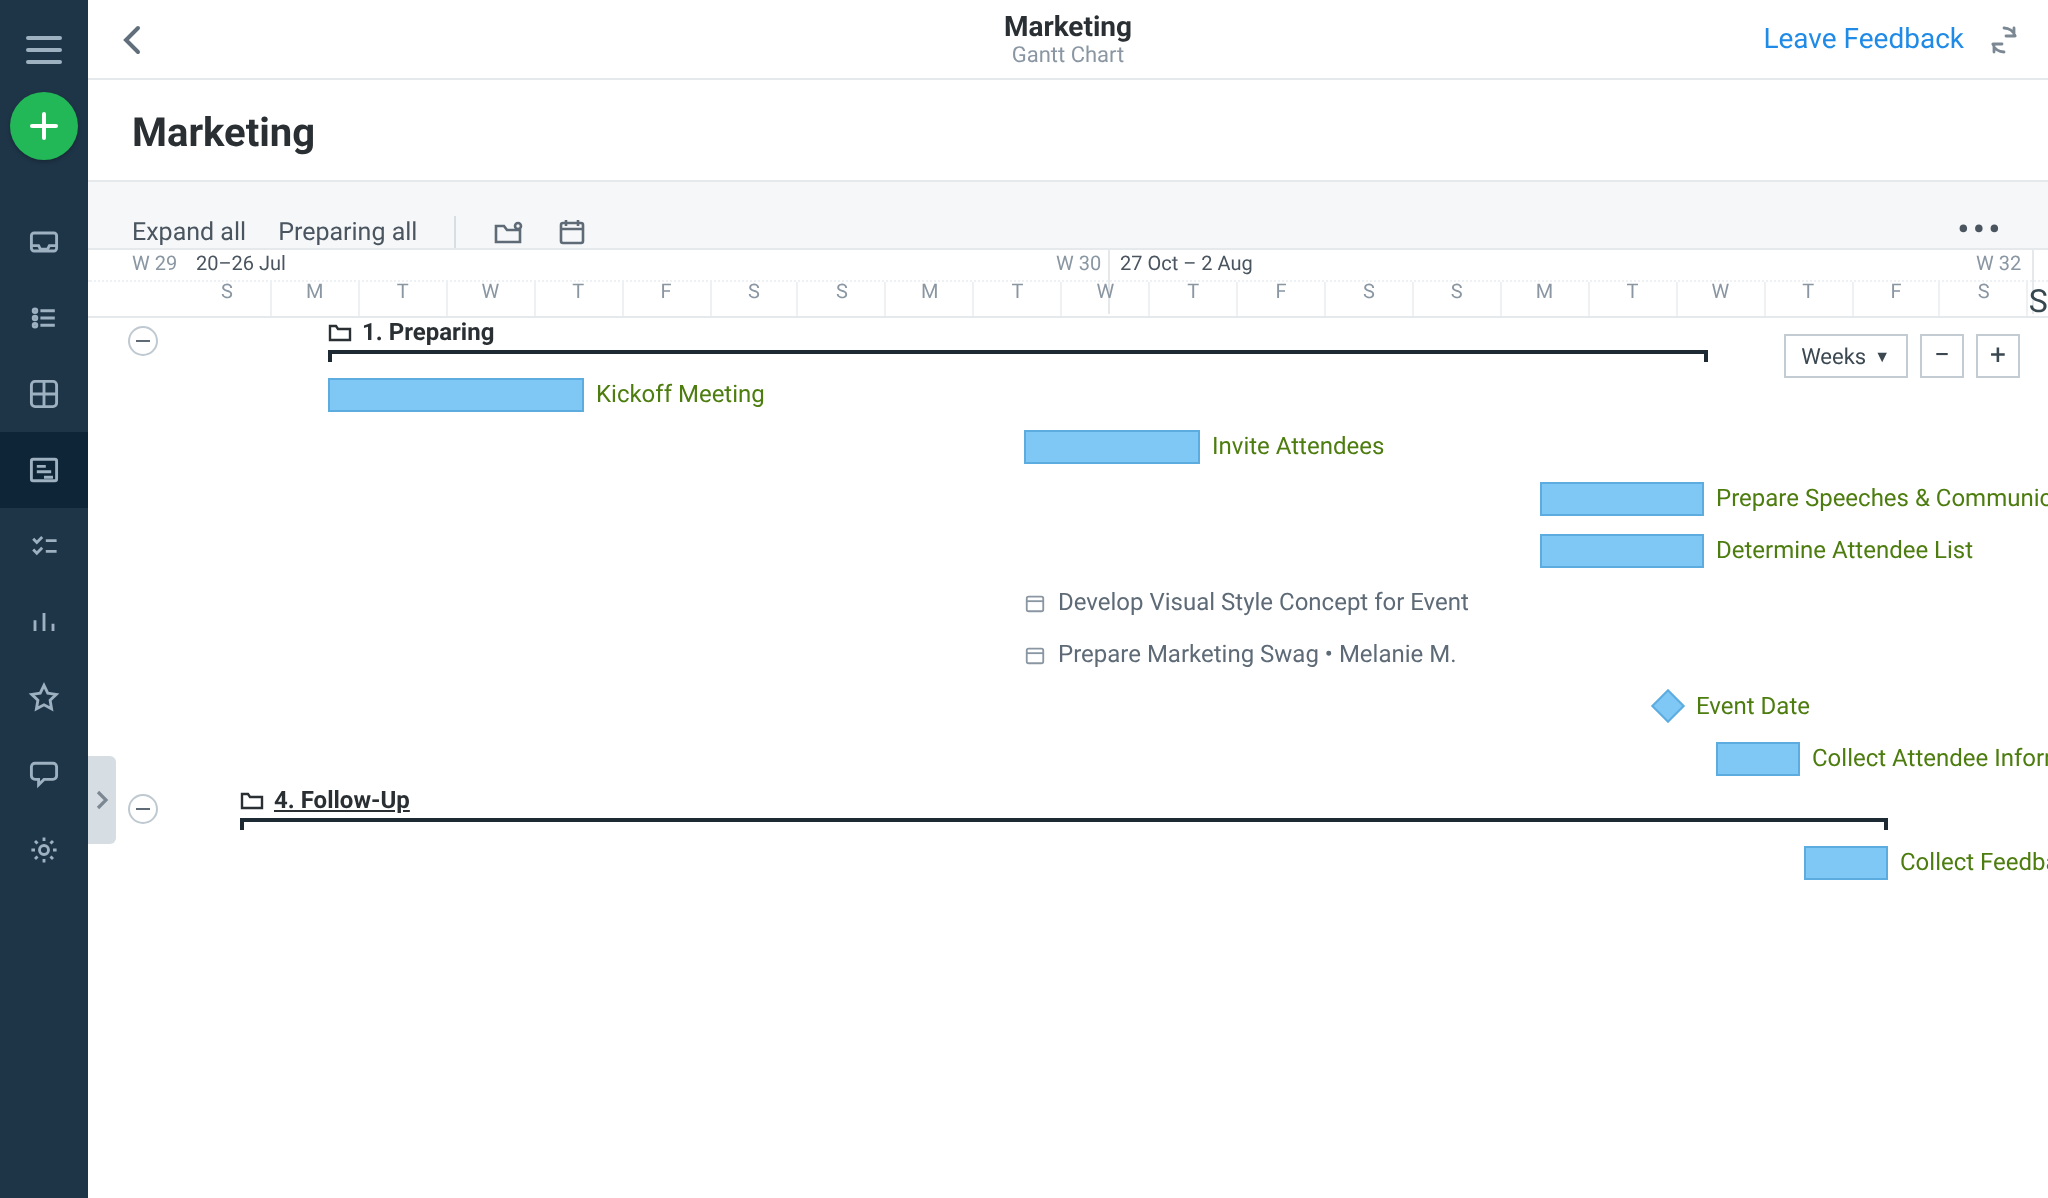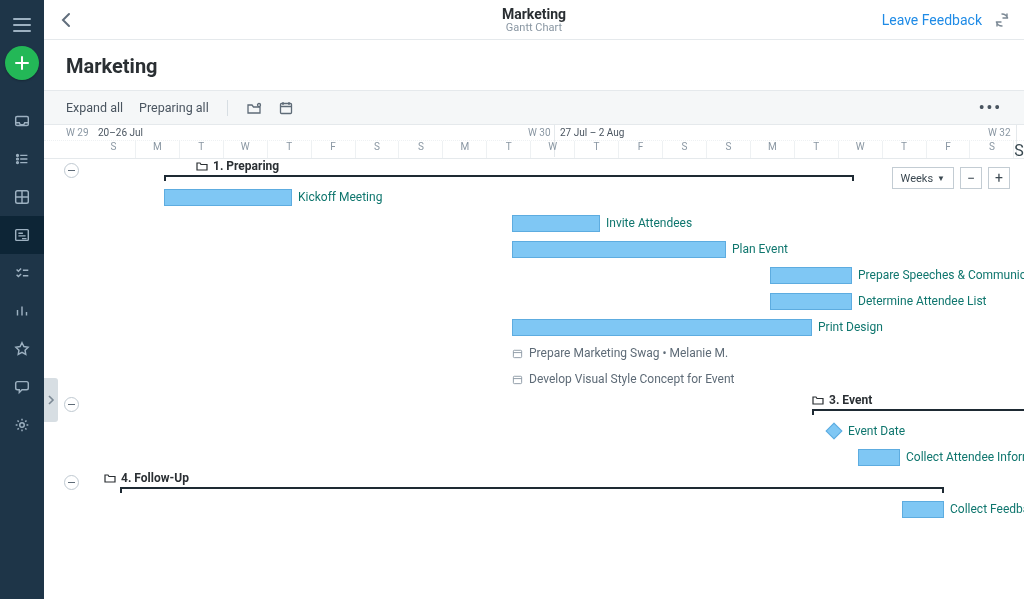--- a/index.html
+++ b/index.html
@@ -26,21 +26,21 @@
 .header .center { position:absolute; left:0; right:0; text-align:center; pointer-events:none; }
 .header .title { font-size:14px; font-weight:700; color:#2a2f33; }
 .header .subtitle { font-size:11px; color:#8a97a3; margin-top:-1px;}
 .header .right { margin-left:auto; display:flex; align-items:center; gap:12px;}
 .header .feedback { color:#1f8be6; font-size:14px; cursor:pointer;text-align:center;}
 .header .sync { width:16px; height:16px; cursor:pointer; }
 
 .page-title { font-size:20px; font-weight:700; color:#2a2f33; padding: 14px 22px 12px; }
 
 
-.toolbar { height:36px; background:#f5f7f8; border-top:1px solid #e5e9ec; border-bottom:1px solid #e5e9ec; display:flex; align-items:center; padding: 0 22px; gap:16px;}
+.toolbar { height:36px; background:#f5f7f8; border-top:1px solid #e5e9ec; border-bottom:1px solid #e5e9ec; display:flex; align-items:flex-end; padding: 0 22px; gap:16px;}
 .toolbar .txt { font-size:12.5px; color:#4a5560; cursor:pointer;}
 .toolbar .sep { width:1px; height:16px; background:#d7dee3; margin: 0 2px;}
 .toolbar .ico { width:16px; height:16px; cursor:pointer; display:flex; align-items:center; justify-content:center;}
 .toolbar .more { margin-left:auto; font-weight:700; letter-spacing:2px; cursor:pointer; color:#4a5560;}
 
 
 .time-wrap { position:relative; }
 .time-header { height:34px; border-bottom:1px solid #e5e9ec; display:flex; flex-direction:column; }
 .week-row { height:17px; display:flex; position:relative; padding-left:48px; border-bottom:1px dotted #eef1f3;}
 .day-row  { height:17px; display:flex; position:relative; padding-left:48px;}
@@ -58,21 +58,21 @@
 .row { position:relative; height:26px; }
 .fold { position:absolute; left:-28px; top:4px; width:15px; height:15px; border:1px solid #bfc9d1; border-radius:50%; cursor:pointer; display:flex;align-items:center;justify-content:center;}
 .fold::before{ content:""; width:7px; height:1.5px; background:#5e6b77;}
 
 .section-title { font-size:12px; font-weight:700; color:#2a2f33; display:flex; align-items:center; gap:5px;}
 .section-title svg { width:12px; height:12px; }
 .section-line { position:absolute; height:1.5px; background:#1e2a33; }
 .section-cap   { position:absolute; width:1.5px; background:#1e2a33; }
 
 .bar { position:absolute; height:17px; top:4px; background:#7fc7f4; border:1px solid #5dace0; }
-.bar-label { position:absolute; top:5px; font-size:12px; color:#0f766e; white-space:nowrap;}
+.bar-label { position:absolute; top:5px; font-size:12px; color:#4d7c0f; white-space:nowrap;}
 .milestone { position:absolute; width:12px; height:12px; background:#7fc7f4; border:1px solid #5dace0; transform:rotate(45deg); top:6px;}
 
 .task-with-icon { position:absolute; top:5px; font-size:12px; color:#5e6b77; display:flex; align-items:center; gap:6px;}
 .task-with-icon svg { width:11px; height:11px; }
 
 
 .controls { position:absolute; right:14px; top:8px; display:flex; gap:6px; align-items:center;}
 .ctrl { border:1px solid #c3ccd3; background:#fff; height:22px; font-size:11px; color:#3b4851; display:flex; align-items:center; justify-content:center; cursor:pointer; padding:0 8px;}
 .ctrl.sq { width:22px; padding:0; font-size:14px;}
 .ctrl .caret { margin-left:4px; font-size:8px;}
@@ -196,21 +196,21 @@
 
     <div class="time-wrap">
       <div class="time-header">
         <div class="week-row">
           <div class="week-cell">
               <span class="wlabel">W 29</span>
               <span class="wrange">20–26 Jul</span>
             </div>
           <div class="week-cell">
               <span class="wlabel">W 30</span>
-              <span class="wrange">27 Jul – 2 Aug</span>
+              <span class="wrange">27 Oct – 2 Aug</span>
             </div>
           <div class="week-cell partial">
               <span class="wlabel" style="left:-28px">W 32</span>
             </div>
         </div>
         <div class="day-row" id="day-row">
             <div class="day">S</div>
             <div class="day">M</div>
             <div class="day">T</div>
             <div class="day">W</div>
@@ -240,97 +240,78 @@
           <div class="ctrl">
               <span>Weeks</span>
               <span class="caret">▼</span>
             </div>
           <div class="ctrl sq">−</div>
           <div class="ctrl sq">+</div>
         </div>
 
         <div class="row">
           <div class="fold"></div>
-          <div class="section-title" style="position:absolute;left:72px;top:0;margin-left:32px;">
+          <div class="section-title" style="position:absolute;left:72px;top:0;">
             <svg viewBox="0 0 12 12">
                 <path d="M1 3h3l1 1.5h6V10H1z" stroke="#2a2f33" fill="none" stroke-width="1.2"></path>
               </svg>
             <span>1. Preparing</span>
           </div>
           <div class="section-line" style="left:72px; width:688px; top:16px;"></div>
           <div class="section-cap" style="left:72px; height:6px; top:16px;"></div>
           <div class="section-cap" style="left:760px; height:6px; top:16px;"></div>
         </div>
         <div class="row">
             <div class="bar" style="left:72px;width:128px;"></div>
             <span class="bar-label" style="left:206px;">Kickoff Meeting</span>
           </div>
         <div class="row">
             <div class="bar" style="left:420px;width:88px;"></div>
             <span class="bar-label" style="left:514px;">Invite Attendees</span>
           </div>
         <div class="row">
-            <div class="bar" style="left:420px;width:214px;"></div>
-            <span class="bar-label" style="left:640px;">Plan Event</span>
-          </div>
-        <div class="row">
             <div class="bar" style="left:678px;width:82px;"></div>
             <span class="bar-label" style="left:766px;">Prepare Speeches &amp; Communication Strategy</span>
           </div>
         <div class="row">
             <div class="bar" style="left:678px;width:82px;"></div>
             <span class="bar-label" style="left:766px;">Determine Attendee List</span>
           </div>
 
         <div class="row">
-            <div class="bar" style="left:420px;width:300px;"></div>
-            <span class="bar-label" style="left:726px;">Print Design</span>
+            <div class="task-with-icon" style="left:420px;">
+              <svg viewBox="0 0 12 12">
+                <rect x="1.5" y="2.5" width="9" height="8" rx="1" stroke="#8a97a3" fill="none"></rect>
+                <path d="M1.5 5h9" stroke="#8a97a3"></path>
+              </svg>
+              <span>Develop Visual Style Concept for Event</span>
+            </div>
           </div>
         <div class="row">
             <div class="task-with-icon" style="left:420px;">
               <svg viewBox="0 0 12 12">
                 <rect x="1.5" y="2.5" width="9" height="8" rx="1" stroke="#8a97a3" fill="none"></rect>
                 <path d="M1.5 5h9" stroke="#8a97a3"></path>
               </svg>
               <span>Prepare Marketing Swag • Melanie M.</span>
             </div>
           </div>
-        <div class="row">
-            <div class="task-with-icon" style="left:420px;">
-              <svg viewBox="0 0 12 12">
-                <rect x="1.5" y="2.5" width="9" height="8" rx="1" stroke="#8a97a3" fill="none"></rect>
-                <path d="M1.5 5h9" stroke="#8a97a3"></path>
-              </svg>
-              <span>Develop Visual Style Concept for Event</span>
-            </div>
-          </div>
-
-        <div class="row">
-          <div class="fold"></div>
-          <div class="section-title" style="position:absolute;left:720px;top:0;">
-            <svg viewBox="0 0 12 12">
-                <path d="M1 3h3l1 1.5h6V10H1z" stroke="#2a2f33" fill="none" stroke-width="1.2"></path>
-              </svg>
-            <span>3. Event</span>
-          </div>
-          <div class="section-line" style="left:720px; width:212px; top:16px;"></div>
-          <div class="section-cap" style="left:720px; height:6px; top:16px;"></div>
-        </div>
+
         <div class="row">
             <div class="milestone" style="left:736px;"></div>
             <span class="bar-label" style="left:756px;">Event Date</span>
           </div>
         <div class="row">
             <div class="bar" style="left:766px;width:42px;"></div>
             <span class="bar-label" style="left:814px;">Collect Attendee Information</span>
           </div>
 
         <div class="row">
           <div class="fold"></div>
-          <div class="section-title" style="position:absolute;left:12px;top:0;">
+          <div class="section-title" style="position:absolute;left:28px;top:0;text-decoration:underline;">
             <svg viewBox="0 0 12 12">
                 <path d="M1 3h3l1 1.5h6V10H1z" stroke="#2a2f33" fill="none" stroke-width="1.2"></path>
               </svg>
             <span>4. Follow-Up</span>
           </div>
           <div class="section-line" style="left:28px; width:822px; top:16px;"></div>
           <div class="section-cap" style="left:28px; height:6px; top:16px;"></div>
           <div class="section-cap" style="left:850px; height:6px; top:16px;"></div>
         </div>
         <div class="row">

